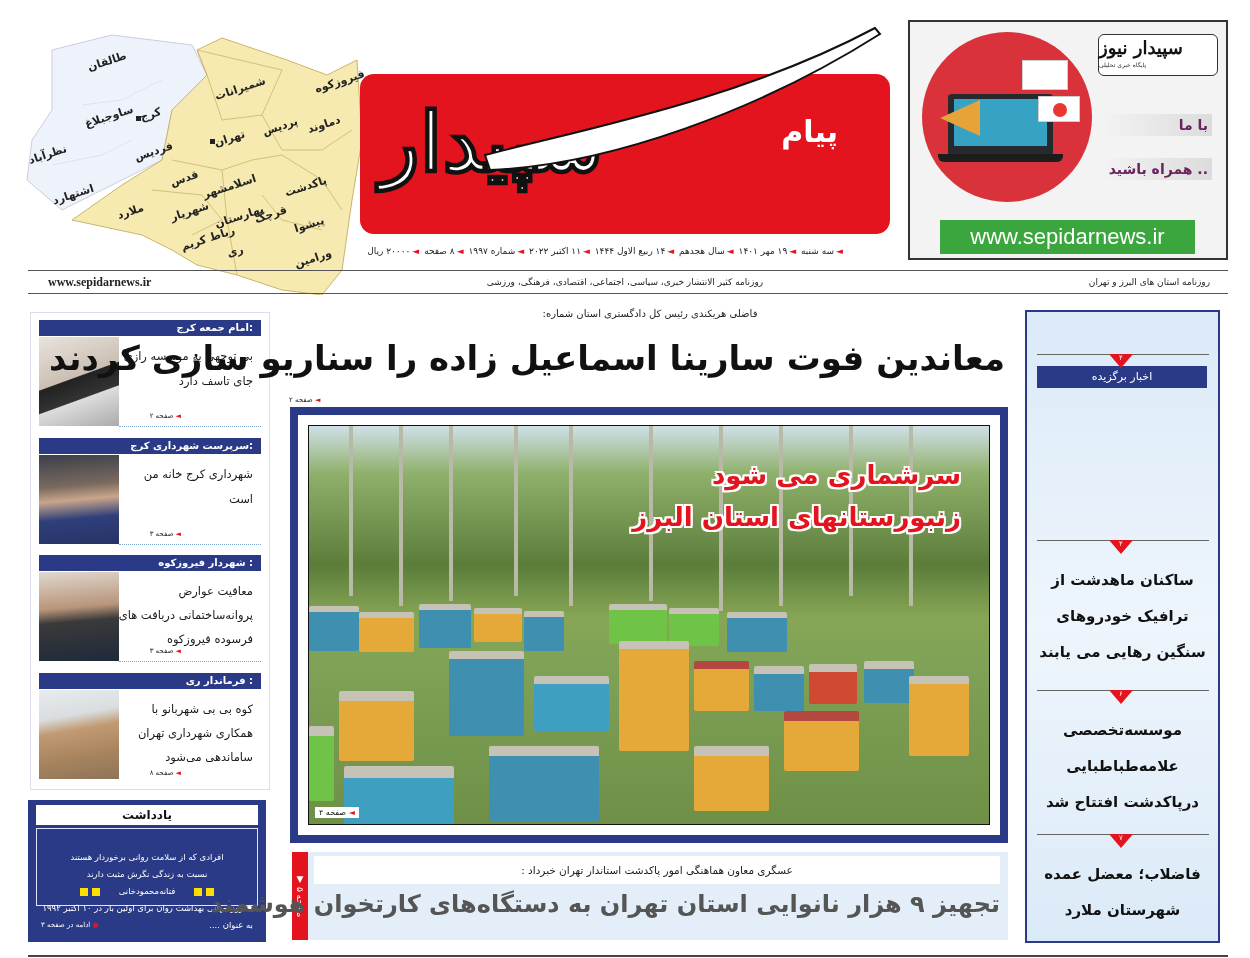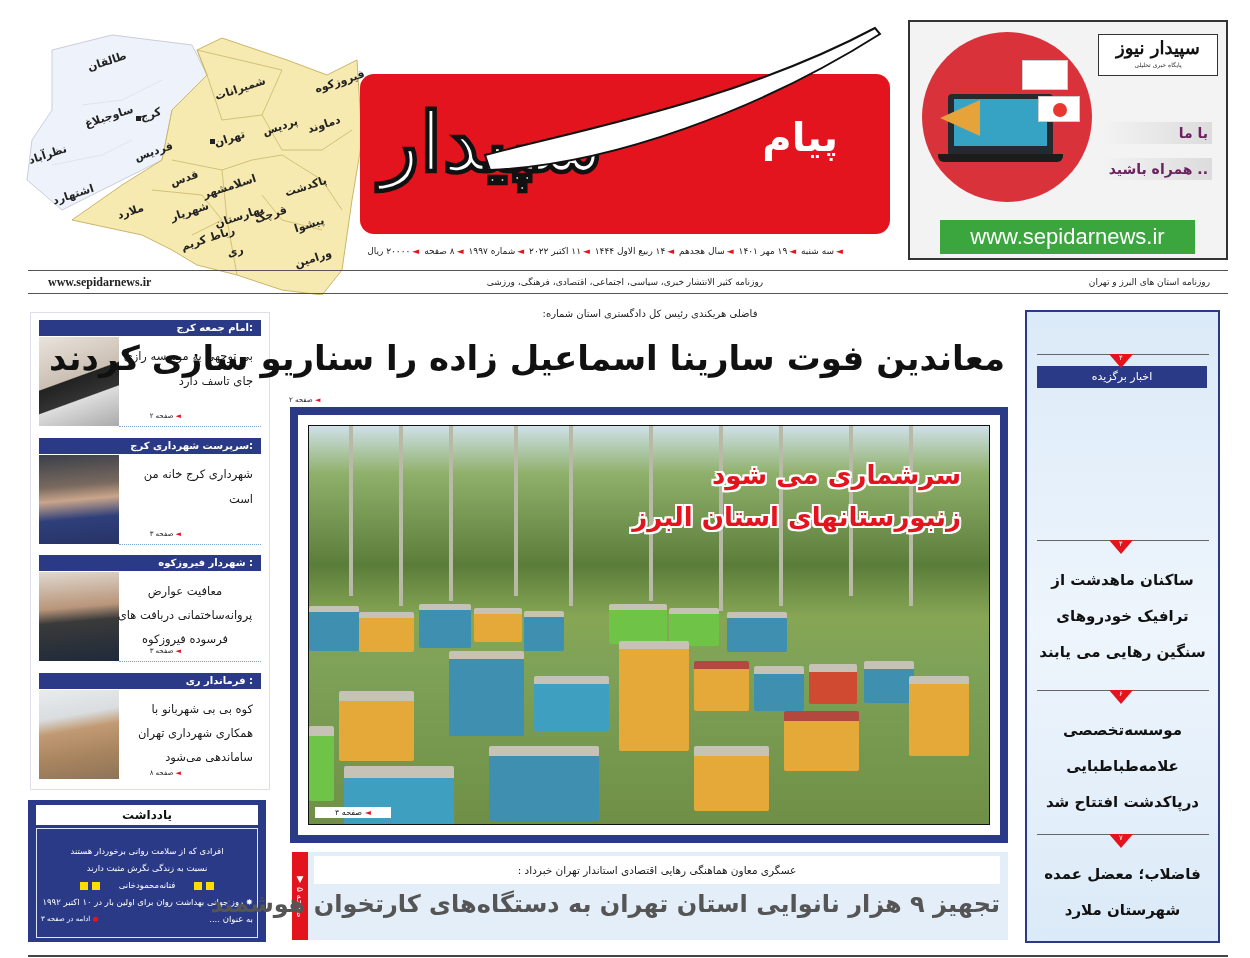--- a/index.html
+++ b/index.html
@@ -10,38 +10,38 @@
   .abs { position: absolute; }
   .rtl { direction: rtl; }
 
   
   #map { left: 22px; top: 20px; width: 340px; height: 275px; }
   .map-label { position: absolute; font-family: "DejaVu Sans", sans-serif; font-weight: bold; font-size: 11px; color: #222; white-space: nowrap; transform: rotate(-18deg); }
 
   
   #logo { left: 360px; top: 74px; width: 530px; height: 160px; background: #e3141e; border-radius: 14px; overflow: visible; }
   #logo-swash { left: 360px; top: 20px; width: 530px; height: 220px; }
-  .logo-small { position: absolute; right: 52px; top: 40px; color: #fff; font-size: 40px; font-weight: bold; font-family: "DejaVu Sans", sans-serif; }
+  .logo-small { position: absolute; right: 52px; top: 40px; color: #fff; font-size: 30px; font-weight: bold; font-family: "DejaVu Sans", sans-serif; }
   .logo-big { position: absolute; left: 20px; top: 20px; color: #fff; font-size: 82px; font-weight: bold; font-family: "DejaVu Serif", serif; -webkit-text-stroke: 2px #111; letter-spacing: -2px; }
 
   
   #dateline { left: 400px; top: 246px; width: 445px; font-size: 9px; text-align: right; white-space: nowrap; color: #222; }
   #dateline .arrow { color: #e3141e; margin: 0 2px; }
 
   
   #ad { left: 908px; top: 20px; width: 320px; height: 240px; border: 2px solid #333; background: #f3f3f3; }
   #ad-circle { left: 12px; top: 10px; width: 170px; height: 170px; border-radius: 50%; background: #d9323a; }
   #ad-laptop { left: 38px; top: 72px; width: 105px; height: 62px; background: #26292d; border-radius: 4px; }
   #ad-laptop .screen { position: absolute; left: 6px; top: 5px; right: 6px; bottom: 10px; background: #36a3c4; }
   #ad-base { left: 28px; top: 132px; width: 125px; height: 8px; background: #1c1c1c; border-radius: 0 0 6px 6px; }
   #ad-card1 { left: 112px; top: 38px; width: 46px; height: 30px; background: #fff; border: 1px solid #ccc; }
   #ad-card2 { left: 128px; top: 74px; width: 42px; height: 26px; background: #fff; border: 1px solid #ccc; }
   #ad-card2 .play { position: absolute; left: 14px; top: 6px; width: 14px; height: 14px; border-radius: 50%; background: #e8372e; }
   #ad-mega { left: 30px; top: 78px; width: 0; height: 0; border-top: 18px solid transparent; border-bottom: 18px solid transparent; border-right: 40px solid #e6a33a; }
-  #ad-logo { left: 188px; top: 12px; width: 120px; height: 42px; border: 1px solid #333; border-radius: 0; background: #fff; text-align: center; }
+  #ad-logo { left: 188px; top: 12px; width: 120px; height: 42px; border: 1px solid #333; border-radius: 6px; background: #fff; }
   #ad-logo .t1 { font-size: 18px; font-weight: bold; font-family: "DejaVu Serif", serif; color: #111; line-height: 26px; }
   #ad-logo .t2 { font-size: 6px; color: #333; }
   .ad-band { position: absolute; right: 14px; height: 22px; background: linear-gradient(to left, #dcdcdc, #f3f3f3); color: #6b2260; font-weight: bold; font-size: 14px; padding: 0 4px; line-height: 22px; text-align: right; }
   #ad-url { left: 30px; top: 198px; width: 255px; height: 34px; background: #3aa63d; color: #fff; font-family: "Liberation Sans", sans-serif; font-size: 22px; line-height: 34px; text-align: center; }
 
   
   .hr { position: absolute; height: 1px; background: #555; }
   .subline { font-size: 9px; color: #222; white-space: nowrap; }
 
   
@@ -50,35 +50,35 @@
   .lhead { height: 16px; background: #2b3a86; color: #fff; font-size: 10px; font-weight: bold; text-align: right; padding-right: 8px; line-height: 16px; }
   .limg { position: absolute; left: 0; top: 17px; width: 80px; height: 89px; }
   .ltext { position: absolute; right: 8px; top: 24px; width: 136px; font-size: 11.5px; line-height: 25px; text-align: right; direction: rtl; font-weight: 500; }
   .lpage { position: absolute; right: 80px; top: 92px; font-size: 7px; color: #222; direction: rtl; }
   .lpage .tri { color: #e3141e; }
   .ldots { position: absolute; left: 80px; right: 0; top: 106px; border-bottom: 1px dotted #7aa6cf; }
 
   
   #note { left: 28px; top: 800px; width: 238px; height: 142px; background: #2b3a86; }
   #note-title { position: absolute; left: 8px; top: 5px; width: 222px; height: 20px; background: #fff; color: #111; font-size: 12px; font-weight: bold; text-align: center; line-height: 20px; }
-  #note-body { position: absolute; left: 8px; top: 28px; width: 222px; height: 110px; border: 1px solid #dfe4ff; color: #fff; direction: rtl; text-align: center; font-size: 8.5px; line-height: 17px; padding-top: 14px; }
+  #note-body { position: absolute; left: 8px; top: 28px; width: 222px; height: 78px; border: 1px solid #dfe4ff; color: #fff; direction: rtl; text-align: center; font-size: 8.5px; line-height: 17px; padding-top: 20px; }
   .ysq { display: inline-block; width: 8px; height: 8px; background: #ffdd00; margin: 0 2px; vertical-align: middle; }
 
   
   #kicker { left: 300px; top: 308px; width: 700px; text-align: center; font-size: 10px; color: #222; direction: rtl; }
   #headline { left: 290px; top: 338px; width: 715px; text-align: center; font-size: 34px; font-weight: bold; color: #111; direction: rtl; letter-spacing: -1px; white-space: nowrap; }
   #hl-page { left: 289px; top: 396px; font-size: 7px; direction: rtl; }
   #hl-page .tri { color: #e3141e; }
   #photo-frame { left: 290px; top: 407px; width: 718px; height: 436px; background: #2b3a86; }
   #photo-inner { position: absolute; left: 8px; top: 8px; right: 8px; bottom: 8px; background: #fff; }
   #photo { position: absolute; left: 10px; top: 10px; right: 10px; bottom: 10px; background: linear-gradient(to bottom, #cfe0e8 0%, #8fb06a 12%, #5b7d3a 35%, #87a655 48%, #7ea257 60%, #6f8f47 100%); overflow: hidden; border: 1px solid #111; }
   .tree { position: absolute; top: 0; width: 4px; background: #b9b9a8; }
   .hive { position: absolute; border-radius: 2px; }
   #photo-title { position: absolute; right: 28px; top: 28px; text-align: right; direction: rtl; color: #e3141e; font-size: 26px; font-weight: bold; line-height: 42px; text-shadow: 2px 0 #fff, -2px 0 #fff, 0 2px #fff, 0 -2px #fff, 2px 2px #fff, -2px -2px #fff, 2px -2px #fff, -2px 2px #fff; }
-  #photo-page { position: absolute; left: 6px; bottom: 6px; background: #fff; font-size: 8px; padding: 1px 20px; direction: rtl; }
+  #photo-page { position: absolute; left: 6px; bottom: 6px; background: #fff; font-size: 8px; padding: 1px 4px; direction: rtl; }
   #photo-page .tri { color: #e3141e; }
 
   #story2 { left: 292px; top: 852px; width: 716px; height: 88px; background: #e3eef9; }
   #story2-tab { position: absolute; left: 0; top: 0; width: 16px; height: 88px; background: #e3141e; color: #fff; font-size: 9px; writing-mode: vertical-rl; text-align: center; line-height: 16px; }
   #story2-kicker { position: absolute; left: 22px; top: 4px; width: 686px; height: 28px; background: #fff; text-align: center; font-size: 10.5px; line-height: 28px; direction: rtl; }
   #story2-title { position: absolute; left: 22px; top: 38px; width: 686px; text-align: center; font-size: 24px; font-weight: bold; color: #555; direction: rtl; white-space: nowrap; letter-spacing: -0.5px; }
 
   
   #rightcol { left: 1025px; top: 310px; width: 195px; height: 633px; border: 2px solid #2b3a86; background: linear-gradient(to bottom, #dbeaf8, #eef5fc 50%, #dbeaf8); }
   #rc-head { position: absolute; left: 10px; top: 6px; width: 170px; height: 22px; background: #2b3a86; color: #fff; font-size: 11px; text-align: center; line-height: 22px; margin-top: 48px; }
@@ -158,21 +158,21 @@
     </div>
   <div id="ad-base" class="abs"></div>
   <div id="ad-card2" class="abs">
       <div class="play"></div>
     </div>
   <div id="ad-mega" class="abs"></div>
   <div id="ad-logo" class="abs">
     <div class="t1">سپیدار نیوز</div>
     <div class="t2">پایگاه خبری تحلیلی</div>
   </div>
-  <div class="ad-band" style="top:100px;width:110px;">با ما</div>
+  <div class="ad-band" style="top:92px;width:110px;">با ما</div>
   <div class="ad-band" style="top:136px;width:110px;">همراه باشید ..</div>
   <div id="ad-url" class="abs">www.sepidarnews.ir</div>
 </div>
 
 <div class="hr" style="left:28px;top:270px;width:1200px;"></div>
 <div class="hr" style="left:28px;top:293px;width:1200px;"></div>
 <div class="abs subline" style="left:48px;top:275px;font-family:'Liberation Serif',serif;font-size:12px;font-weight:bold;">www.sepidarnews.ir</div>
 <div class="abs subline rtl" style="left:440px;top:277px;width:370px;text-align:center;">روزنامه کثیر الانتشار خبری، سیاسی، اجتماعی، اقتصادی، فرهنگی، ورزشی</div>
 <div class="abs subline rtl" style="left:1040px;top:277px;width:170px;">روزنامه استان های البرز و تهران</div>
 
@@ -187,21 +187,21 @@
   <div class="lbox" style="top:125px;height:108px;">
     <div class="lhead">سرپرست شهرداری کرج:</div>
     <div class="limg" style="background:linear-gradient(175deg,#3a3f4a 0%,#7a6a5f 35%,#c9a58b 50%,#2f3f7a 70%,#263366 100%);"></div>
     <div class="ltext">شهرداری کرج خانه من است</div>
     <div class="lpage"><span class="tri">◄</span> <span>صفحه ۳</span></div>
     <div class="ldots"></div>
   </div>
   <div class="lbox" style="top:242px;height:108px;">
     <div class="lhead">شهردار فیروزکوه :</div>
     <div class="limg" style="background:linear-gradient(175deg,#e0d8cf 0%,#b8957a 40%,#3a3a3a 55%,#1f2a3a 100%);"></div>
-    <div class="ltext" style="line-height:24px;text-align:center;">معافیت عوارض پروانه‌ساختمانی دربافت های فرسوده فیروزکوه</div>
+    <div class="ltext" style="line-height:24px;">معافیت عوارض پروانه‌ساختمانی دربافت های فرسوده فیروزکوه</div>
     <div class="lpage"><span class="tri">◄</span> <span>صفحه ۳</span></div>
     <div class="ldots"></div>
   </div>
   <div class="lbox" style="top:360px;height:110px;">
     <div class="lhead">فرماندار ری :</div>
     <div class="limg" style="background:linear-gradient(170deg,#e8ecef 0%,#d9dde0 30%,#c19a73 45%,#a98560 70%,#8e7457 100%);"></div>
     <div class="ltext" style="line-height:24px;">کوه بی بی شهربانو با همکاری شهرداری تهران ساماندهی می‌شود</div>
     <div class="lpage" style="top:96px;"><span class="tri">◄</span> <span>صفحه ۸</span></div>
   </div>
 </div>
@@ -270,21 +270,21 @@
         <div>سرشماری می شود</div>
         <div>زنبورستانهای استان البرز</div>
       </div>
       <div id="photo-page"><span class="tri">◄</span> <span>صفحه ۴</span></div>
     </div>
   </div>
 </div>
 
 <div id="story2" class="abs">
   <div id="story2-tab"><span>▼</span> <span>صفحه ۵</span></div>
-  <div id="story2-kicker">عسگری معاون هماهنگی رهایی اقتصادی استاندار تهران خبرداد :</div>
+  <div id="story2-kicker">عسگری معاون هماهنگی امور پاکدشت استاندار تهران خبرداد :</div>
   <div id="story2-title">تجهیز ۹ هزار نانوایی استان تهران به دستگاه‌های کارتخوان هوشمند</div>
 </div>
 
 <div id="rightcol" class="abs">
   <div id="rc-head">اخبار برگزیده</div>
 
   <div class="rc-sep" style="top:42px;"></div>
   <div class="rc-num" style="top:42px;">
       <span>۴</span>
     </div>

